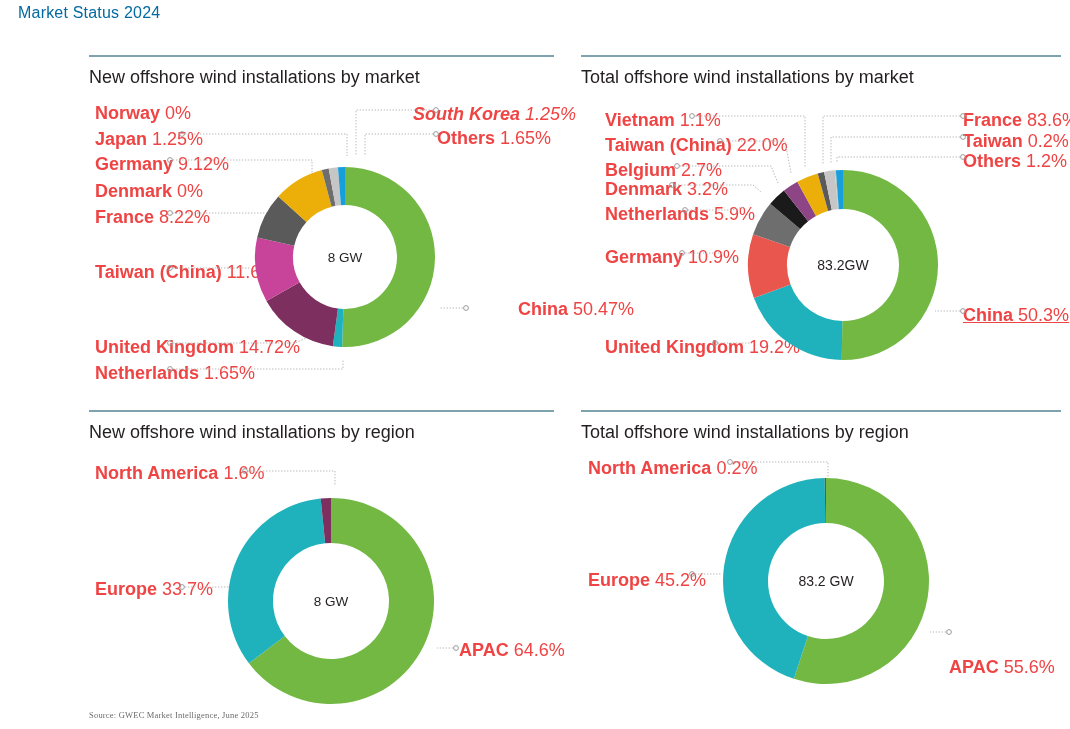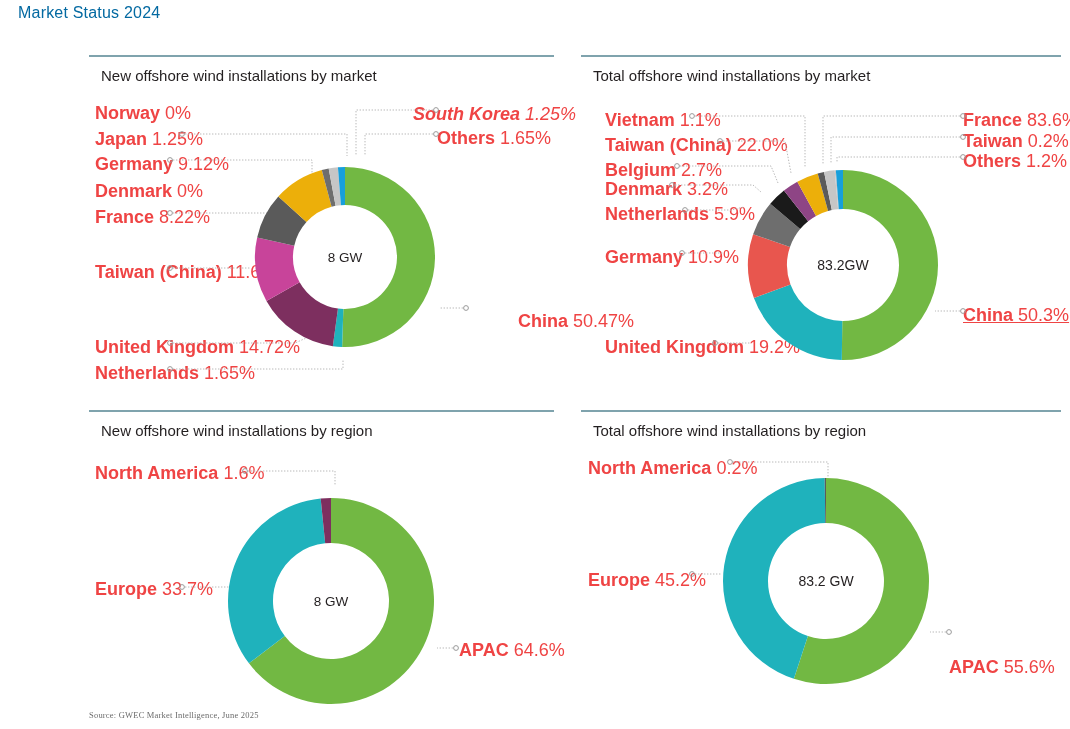--- a/index.html
+++ b/index.html
@@ -13,21 +13,21 @@
   }
   #page-title{
     position:absolute;left:18px;top:4px;
     font-size:16px;color:#0369a1;letter-spacing:.2px;text-align:center;
   }
   .panel{position:absolute;}
   .rule{
     position:absolute;height:2px;background:#7fa3ad;
   }
   .panel-title{
-    position:absolute;font-size:15px;color:#231f20;white-space:nowrap;margin-left:12px;
+    position:absolute;font-size:18px;color:#231f20;white-space:nowrap;
   }
   .chart-wrap{position:absolute;}
   svg{display:block;overflow:visible;}
   .lbl{
     position:absolute;font-size:18px;white-space:nowrap;color:#ef4444;
     line-height:1;
   }
   .lbl .nm{font-weight:bold;}
   .lbl .vl{font-weight:normal;}
   .center-label{
@@ -56,21 +56,21 @@
   <div class="lbl" style="left:95px;top:130px;"><span class="nm">Japan</span> <span class="vl">1.25%</span></div>
   <div class="lbl" style="left:95px;top:155px;"><span class="nm">Germany</span> <span class="vl">9.12%</span></div>
   <div class="lbl" style="left:95px;top:182px;"><span class="nm">Denmark</span> <span class="vl">0%</span></div>
   <div class="lbl" style="left:95px;top:208px;"><span class="nm">France</span> <span class="vl">8.22%</span></div>
   <div class="lbl" style="left:95px;top:263px;"><span class="nm">Taiwan (China)</span> <span class="vl">11.6%</span></div>
   <div class="lbl" style="left:95px;top:338px;"><span class="nm">United Kingdom</span> <span class="vl">14.72%</span></div>
   <div class="lbl" style="left:95px;top:364px;"><span class="nm">Netherlands</span> <span class="vl">1.65%</span></div>
 
   <div class="lbl" style="left:413px;top:105px;font-style:italic;"><span class="nm">South Korea</span> <span class="vl">1.25%</span></div>
   <div class="lbl" style="left:437px;top:129px;"><span class="nm">Others</span> <span class="vl">1.65%</span></div>
-  <div class="lbl" style="left:470px;top:312px;padding-left:48px;"><span class="nm">China</span> <span class="vl">50.47%</span></div>
+  <div class="lbl" style="left:470px;top:300px;padding-left:48px;"><span class="nm">China</span> <span class="vl">50.47%</span></div>
 
   <svg class="chart-wrap" style="left:85px;top:95px;" width="480" height="300" viewBox="0 0 480 300">
 
     <g>
       <path class="leader" d="M100,39 L262,39 L262,61"></path>
       <path class="leader" d="M88,65 L227,65 L227,100"></path>
       <path class="leader" d="M88,118 L186,118 L203,128"></path>
       <path class="leader" d="M88,173 L166,173"></path>
       <path class="leader" d="M88,248 L210,248 L228,240"></path>
       <path class="leader" d="M88,274 L258,274 L258,264"></path>

